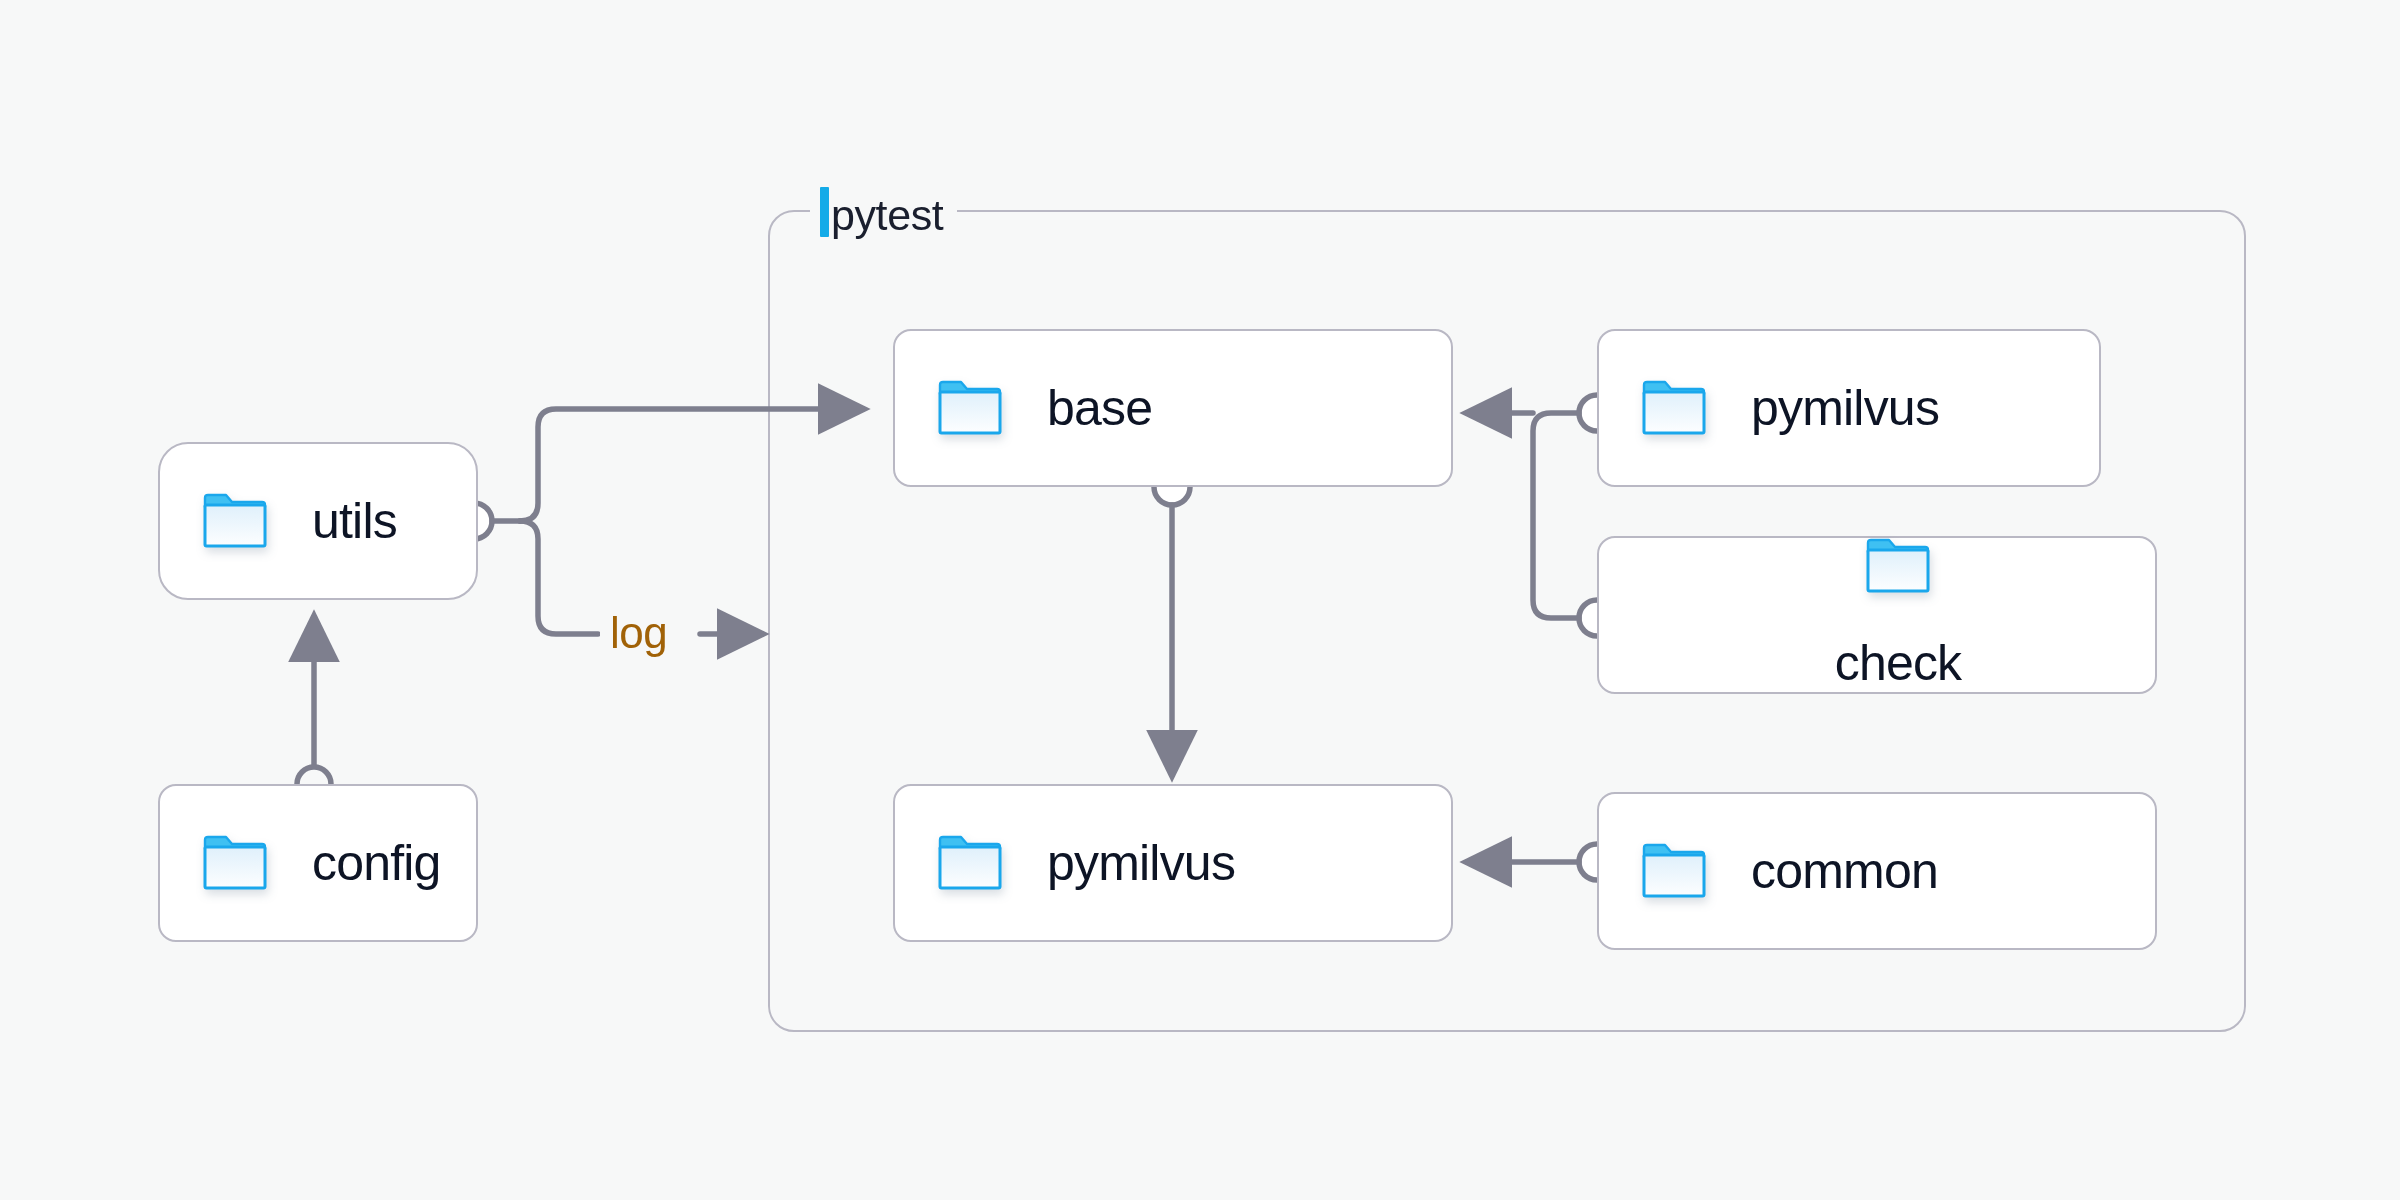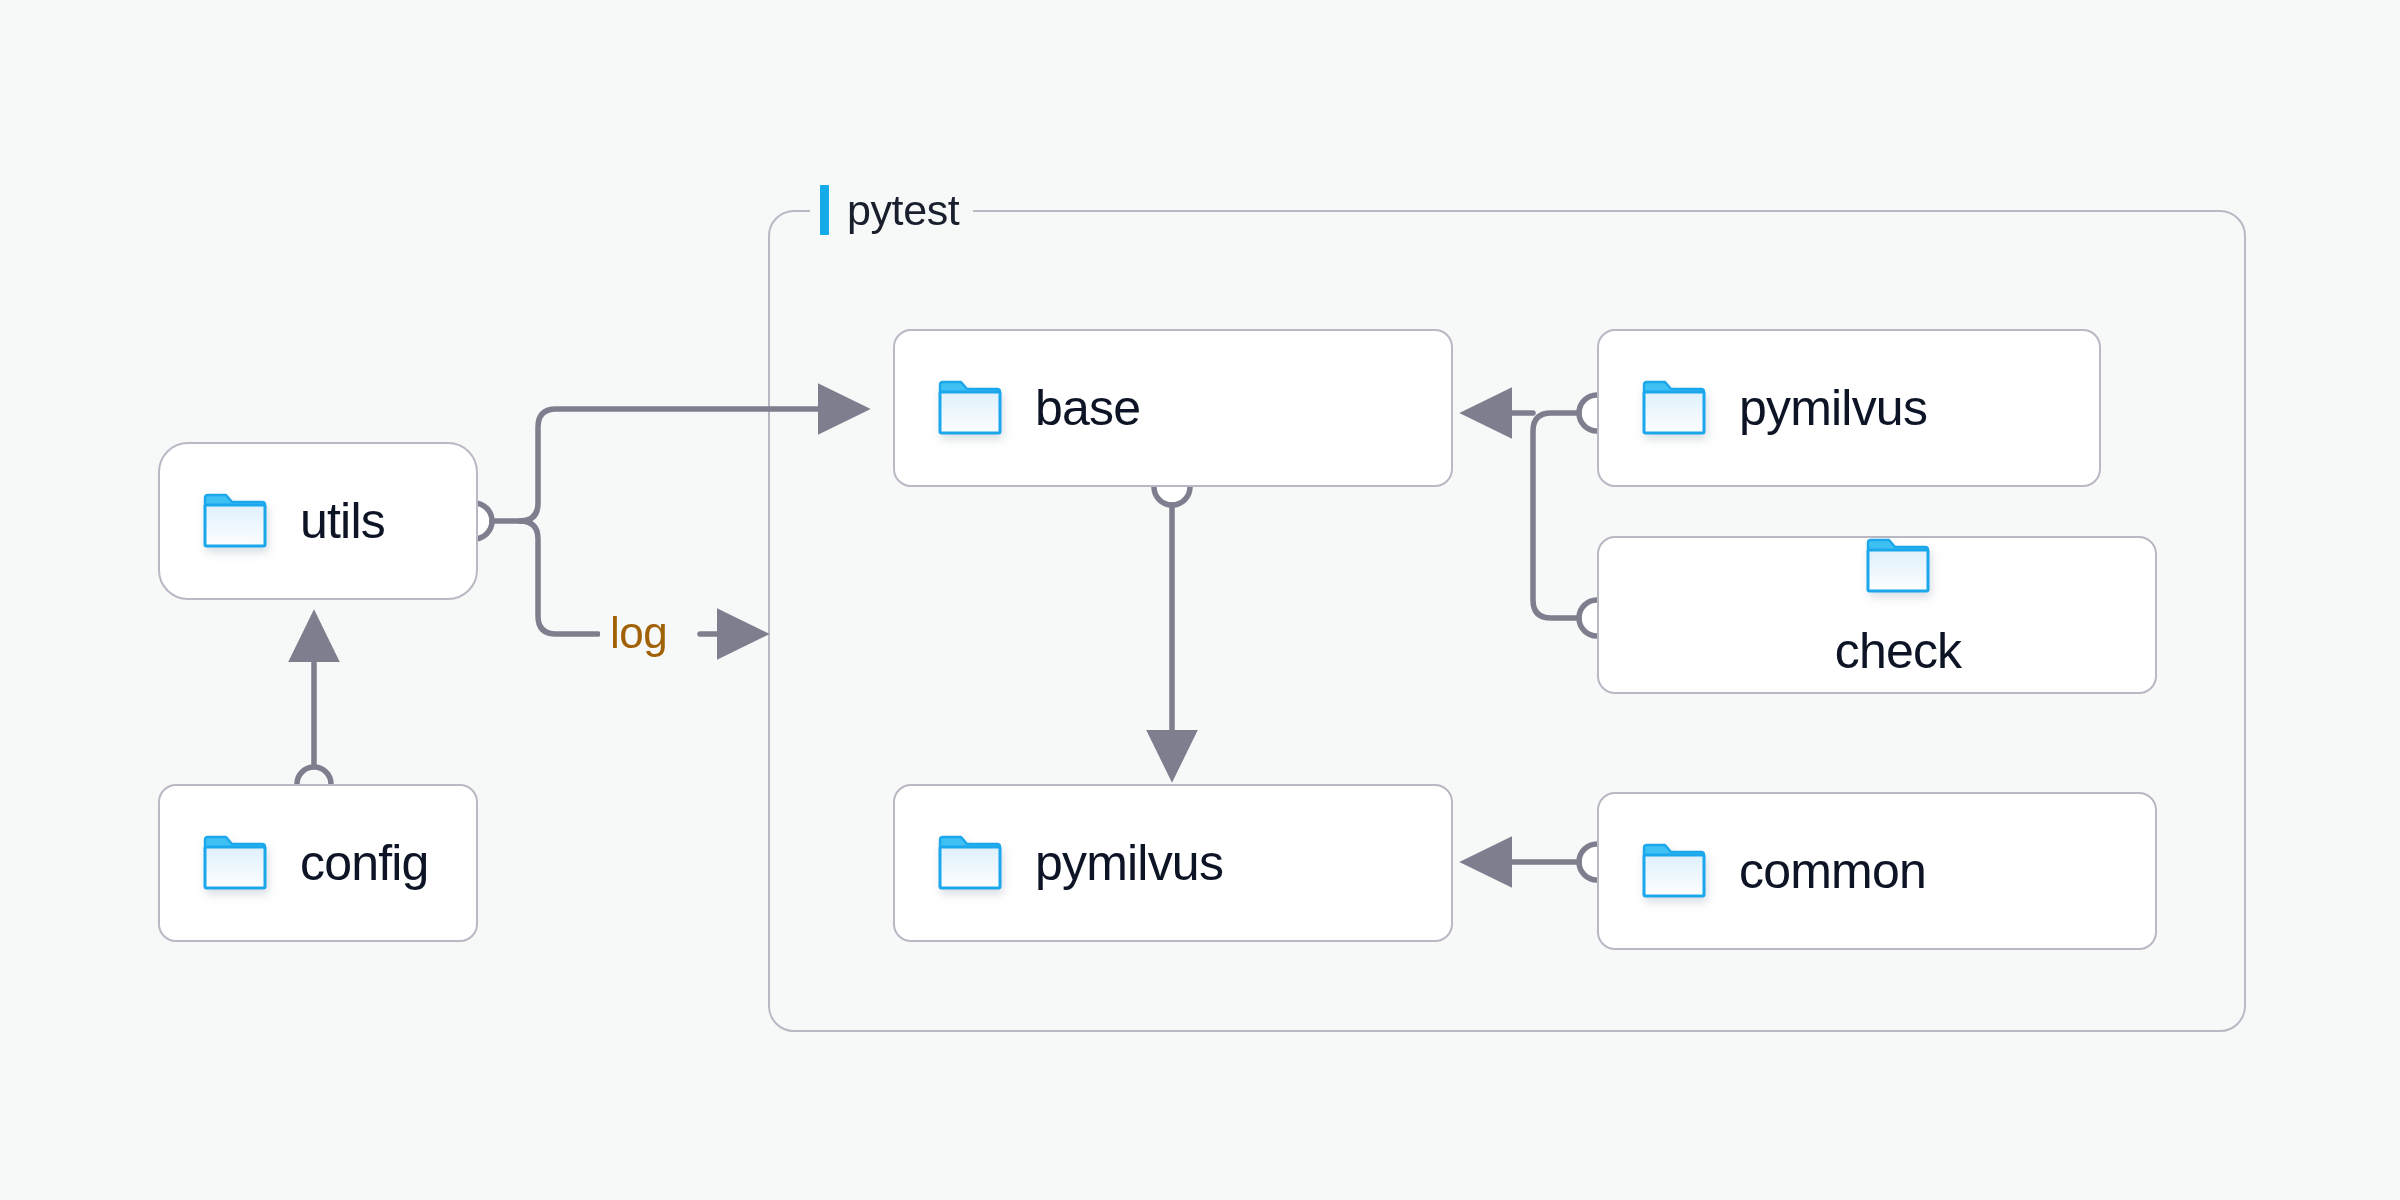--- a/index.html
+++ b/index.html
@@ -24,22 +24,22 @@
   .group-box {
     position: absolute;
     border: 2px solid #b9b8c4;
     border-radius: 26px;
     background: transparent;
     box-sizing: border-box;
   }
   .group-label-wrap {
     position: absolute;
     display: flex;
-    align-items: center;
-    gap: 18px;
+    align-items: flex-end;
+    gap: 2px;
     background: #f7f8f8;
     padding: 0 14px 0 10px;
     height: 54px;
   }
   .group-accent {
     width: 9px;
     height: 50px;
     background: #14abe8;
     border-radius: 1px;
   }
@@ -52,21 +52,21 @@
   }
   .node {
     position: absolute;
     background: #ffffff;
     border: 2px solid #b9b8c4;
     border-radius: 18px;
     box-sizing: border-box;
     display: flex;
     align-items: center;
     padding-left: 42px;
-    gap: 32px;
+    gap: 44px;
   }
   .folder-icon {
     width: 66px;
     height: 56px;
     flex: 0 0 auto;
     position: relative;
     filter: drop-shadow(2px 5px 5px rgba(30,60,90,0.17));
   }
   .node-label {
     font-size: 50px;

